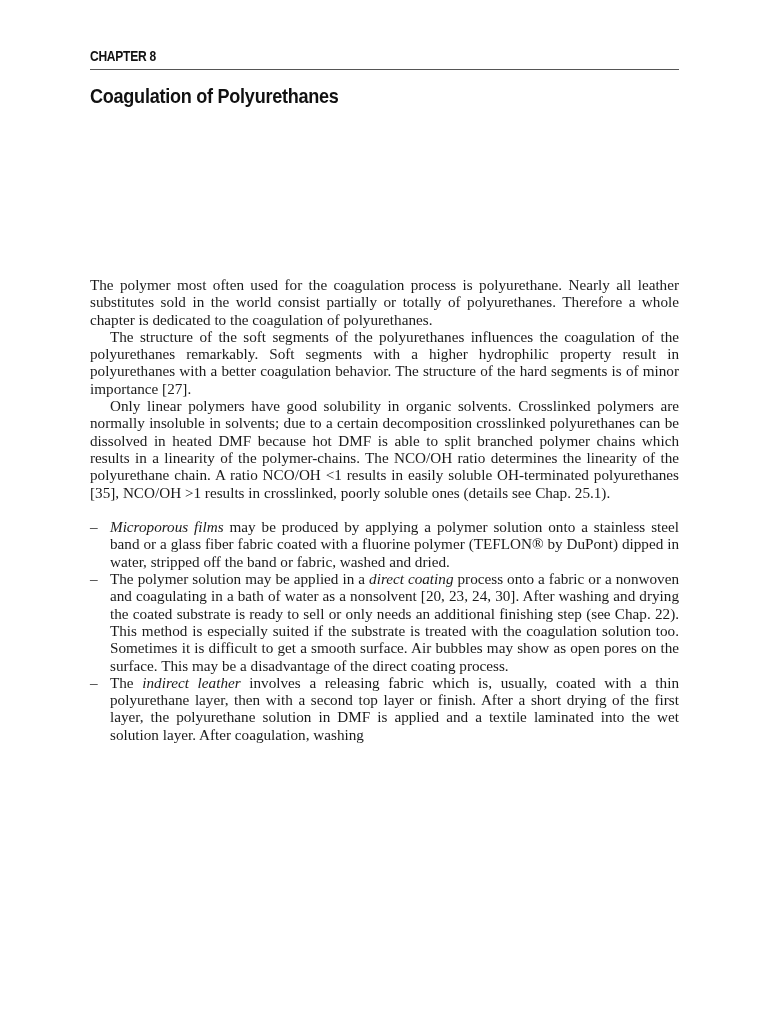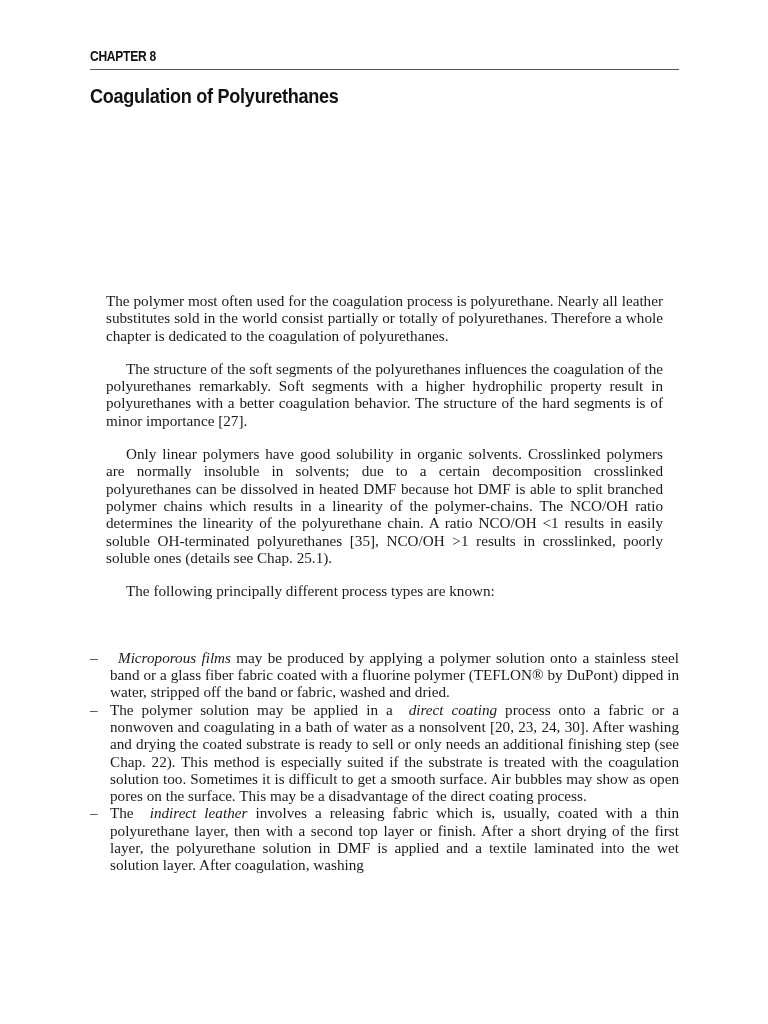--- a/index.html
+++ b/index.html
@@ -16,41 +16,40 @@
       position: absolute; top: 84px; left: 0;
       font-family: "Liberation Sans", sans-serif; font-weight: bold;
       font-size: 21px; letter-spacing: -0.3px; transform: scaleX(0.86); transform-origin: left;
       color: #111; white-space: nowrap;
     }
     .body {
       position: absolute; top: 276px; left: 0; width: 589px;
       font-family: "Liberation Serif", serif; font-size: 15.2px; line-height: 17.3px;
       text-align: justify; hyphens: manual;
     }
-    .body p { margin: 16px; }
+    .body p { margin: 0; }
     .body p.indent { text-indent: 20px; }
     .body p.gap { height: 17.3px; }
     ul.dash { list-style: none; margin: 0; padding: 0; }
     ul.dash li { position: relative; padding-left: 20px; }
     ul.dash li .dash-mark { position: absolute; left: 0; top: 0; }
-    em { font-style: italic; margin-left: 8px; }
+    em { font-style: italic; }
   </style>
 </head>
 <body>
 
 <div class="page">
   <div class="chapter-label">CHAPTER 8</div>
   <div class="rule"></div>
   <h1 class="chapter-title" style="margin:0;">Coagulation of Polyurethanes</h1>
 
   <div class="body">
     <p>The polymer most often used for the coagulation process is polyurethane. Nearly all leather substitutes sold in the world consist partially or totally of poly­urethanes. Therefore a whole chapter is dedicated to the coagulation of poly­urethanes.</p>
     <p class="indent">The structure of the soft segments of the polyurethanes influences the coagu­lation of the polyurethanes remarkably. Soft segments with a higher hydrophilic property result in polyurethanes with a better coagulation behavior. The struc­ture of the hard segments is of minor importance [27].</p>
     <p class="indent">Only linear polymers have good solubility in organic solvents. Crosslinked polymers are normally insoluble in solvents; due to a certain decomposition crosslinked polyurethanes can be dissolved in heated DMF because hot DMF is able to split branched polymer chains which results in a linearity of the poly­mer-chains. The NCO/OH ratio determines the linearity of the polyurethane chain. A ratio NCO/OH &lt;1 results in easily soluble OH-terminated polyure­thanes [35], NCO/OH &gt;1 results in crosslinked, poorly soluble ones (details see Chap. 25.1).</p>
-    <p class="indent">The following principally different process types are known:</p>
     <p class="gap"></p>
 
     <ul class="dash">
       <li>
         <span class="dash-mark">–</span>
         <em>Microporous films</em><span> may be produced by applying a polymer solution onto a stainless steel band or a glass fiber fabric coated with a fluorine polymer (TEFLON® by DuPont) dipped in water, stripped off the band or fabric, wash­ed and dried.</span>
       </li>
       <li>
         <span class="dash-mark">–</span>
         <span>The polymer solution may be applied in a </span><em>direct coating</em><span> process onto a fabric or a nonwoven and coagulating in a bath of water as a nonsolvent [20, 23, 24, 30]. After washing and drying the coated substrate is ready to sell or only needs an additional finishing step (see Chap. 22). This method is especially suited if the substrate is treated with the coagulation solution too. Sometimes it is difficult to get a smooth surface. Air bubbles may show as open pores on the surface. This may be a disadvantage of the direct coating process.</span>

